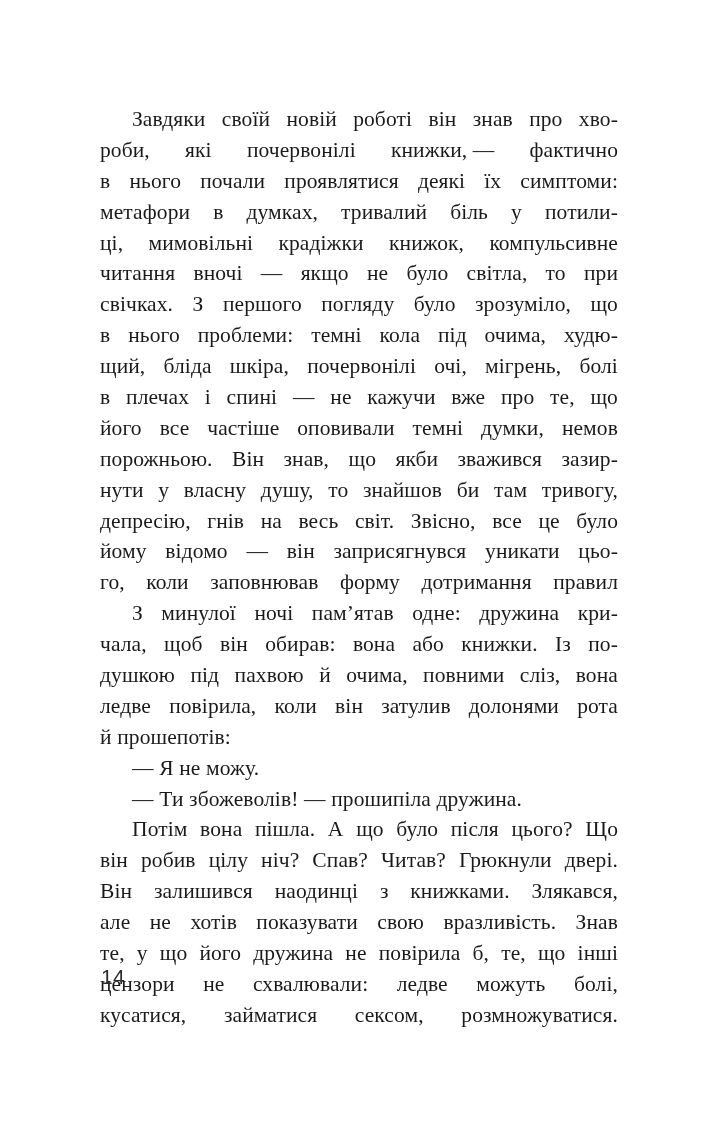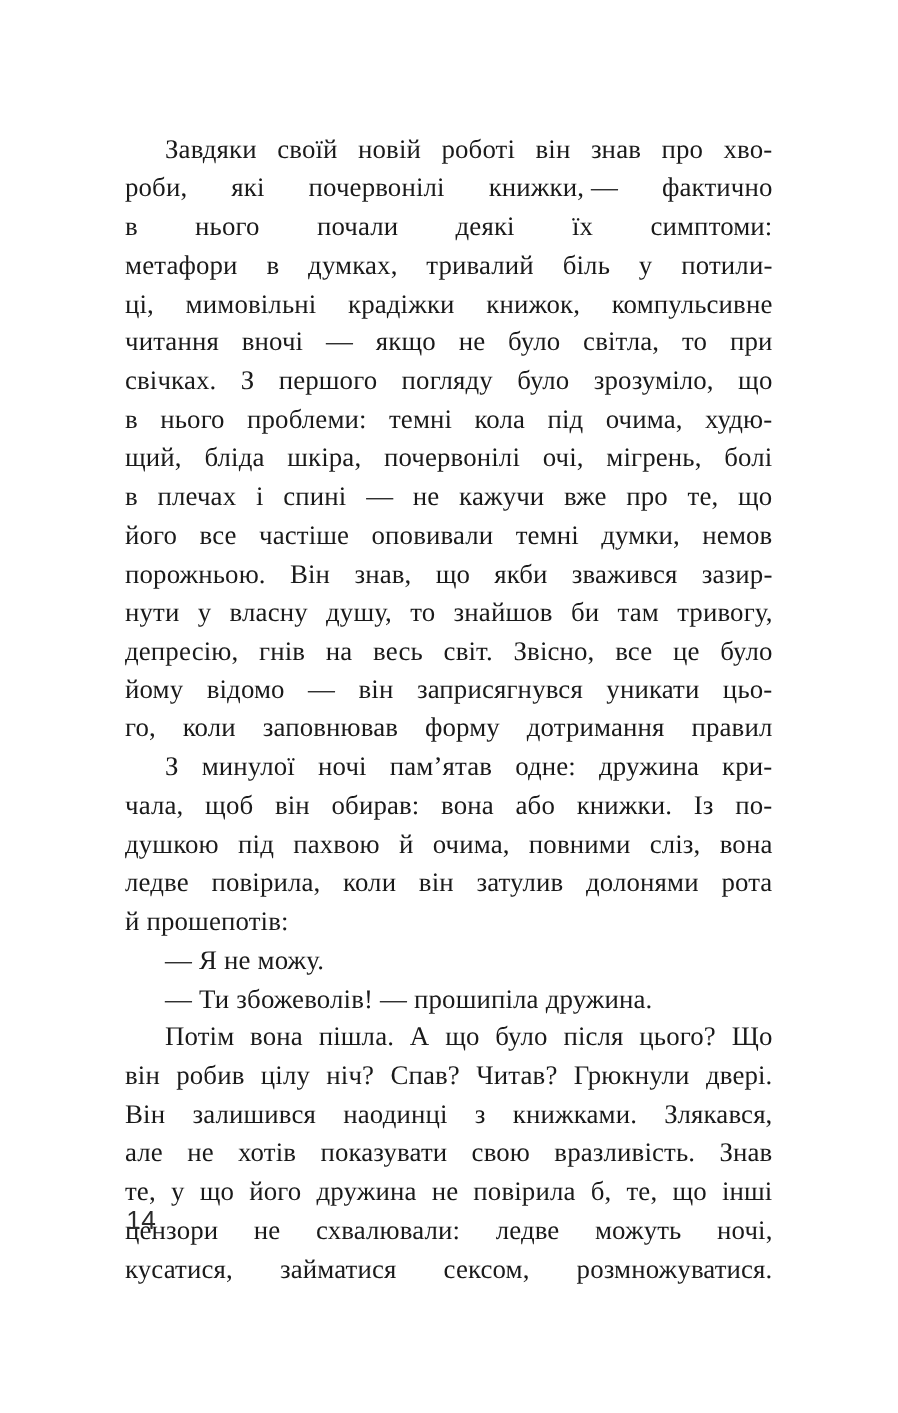--- a/index.html
+++ b/index.html
@@ -79,21 +79,21 @@
   }
 </style>
 </head>
 <body>
 
 <div id="page">
 
   <div id="text-block">
       <div class="line justify indent"><span class="w">Завдяки</span><span class="w">своїй</span><span class="w">новій</span><span class="w">роботі</span><span class="w">він</span><span class="w">знав</span><span class="w">про</span><span class="w">хво-</span></div>
       <div class="line justify"><span class="w">роби,</span><span class="w">які</span><span class="w">почервонілі</span><span class="w">книжки, —</span><span class="w">фактично</span></div>
-      <div class="line justify"><span class="w">в</span><span class="w">нього</span><span class="w">почали</span><span class="w">деякі</span><span class="w">їх</span><span class="w">симптоми:</span></div>
+      <div class="line justify"><span class="w">в</span><span class="w">нього</span><span class="w">почали</span><span class="w">проявлятися</span><span class="w">деякі</span><span class="w">їх</span><span class="w">симптоми:</span></div>
       <div class="line justify"><span class="w">метафори</span><span class="w">в</span><span class="w">думках,</span><span class="w">тривалий</span><span class="w">біль</span><span class="w">у</span><span class="w">потили-</span></div>
       <div class="line justify"><span class="w">ці,</span><span class="w">мимовільні</span><span class="w">крадіжки</span><span class="w">книжок,</span><span class="w">компульсивне</span></div>
       <div class="line justify"><span class="w">читання</span><span class="w">вночі</span><span class="w">—</span><span class="w">якщо</span><span class="w">не</span><span class="w">було</span><span class="w">світла,</span><span class="w">то</span><span class="w">при</span></div>
       <div class="line justify"><span class="w">свічках.</span><span class="w">З</span><span class="w">першого</span><span class="w">погляду</span><span class="w">було</span><span class="w">зрозуміло,</span><span class="w">що</span></div>
       <div class="line justify"><span class="w">в</span><span class="w">нього</span><span class="w">проблеми:</span><span class="w">темні</span><span class="w">кола</span><span class="w">під</span><span class="w">очима,</span><span class="w">худю-</span></div>
       <div class="line justify"><span class="w">щий,</span><span class="w">бліда</span><span class="w">шкіра,</span><span class="w">почервонілі</span><span class="w">очі,</span><span class="w">мігрень,</span><span class="w">болі</span></div>
       <div class="line justify"><span class="w">в</span><span class="w">плечах</span><span class="w">і</span><span class="w">спині</span><span class="w">—</span><span class="w">не</span><span class="w">кажучи</span><span class="w">вже</span><span class="w">про</span><span class="w">те,</span><span class="w">що</span></div>
       <div class="line justify"><span class="w">його</span><span class="w">все</span><span class="w">частіше</span><span class="w">оповивали</span><span class="w">темні</span><span class="w">думки,</span><span class="w">немов</span></div>
       <div class="line justify"><span class="w">порожньою.</span><span class="w">Він</span><span class="w">знав,</span><span class="w">що</span><span class="w">якби</span><span class="w">зважився</span><span class="w">зазир-</span></div>
       <div class="line justify"><span class="w">нути</span><span class="w">у</span><span class="w">власну</span><span class="w">душу,</span><span class="w">то</span><span class="w">знайшов</span><span class="w">би</span><span class="w">там</span><span class="w">тривогу,</span></div>
@@ -105,19 +105,19 @@
       <div class="line justify"><span class="w">душкою</span><span class="w">під</span><span class="w">пахвою</span><span class="w">й</span><span class="w">очима,</span><span class="w">повними</span><span class="w">сліз,</span><span class="w">вона</span></div>
       <div class="line justify"><span class="w">ледве</span><span class="w">повірила,</span><span class="w">коли</span><span class="w">він</span><span class="w">затулив</span><span class="w">долонями</span><span class="w">рота</span></div>
       <div class="line ragged"><span class="w">й</span><span class="w">прошепотів:</span></div>
       <div class="line ragged indent"><span class="w">—</span><span class="w">Я</span><span class="w">не</span><span class="w">можу.</span></div>
       <div class="line ragged indent"><span class="w">—</span><span class="w">Ти</span><span class="w">збожеволів!</span><span class="w">—</span><span class="w">прошипіла</span><span class="w">дружина.</span></div>
       <div class="line justify indent"><span class="w">Потім</span><span class="w">вона</span><span class="w">пішла.</span><span class="w">А</span><span class="w">що</span><span class="w">було</span><span class="w">після</span><span class="w">цього?</span><span class="w">Що</span></div>
       <div class="line justify"><span class="w">він</span><span class="w">робив</span><span class="w">цілу</span><span class="w">ніч?</span><span class="w">Спав?</span><span class="w">Читав?</span><span class="w">Грюкнули</span><span class="w">двері.</span></div>
       <div class="line justify"><span class="w">Він</span><span class="w">залишився</span><span class="w">наодинці</span><span class="w">з</span><span class="w">книжками.</span><span class="w">Злякався,</span></div>
       <div class="line justify"><span class="w">але</span><span class="w">не</span><span class="w">хотів</span><span class="w">показувати</span><span class="w">свою</span><span class="w">вразливість.</span><span class="w">Знав</span></div>
       <div class="line justify"><span class="w">те,</span><span class="w">у</span><span class="w">що</span><span class="w">його</span><span class="w">дружина</span><span class="w">не</span><span class="w">повірила</span><span class="w">б,</span><span class="w">те,</span><span class="w">що</span><span class="w">інші</span></div>
-      <div class="line justify"><span class="w">цензори</span><span class="w">не</span><span class="w">схвалювали:</span><span class="w">ледве</span><span class="w">можуть</span><span class="w">ночі,</span></div>
+      <div class="line justify"><span class="w">цензори</span><span class="w">не</span><span class="w">схвалювали:</span><span class="w">ледве</span><span class="w">можуть</span><span class="w">болі,</span></div>
       <div class="line justify"><span class="w">кусатися,</span><span class="w">займатися</span><span class="w">сексом,</span><span class="w">розмножуватися.</span></div>
     </div>
 
   <div id="folio">14</div>
 
 </div>
 
 </body></html>

